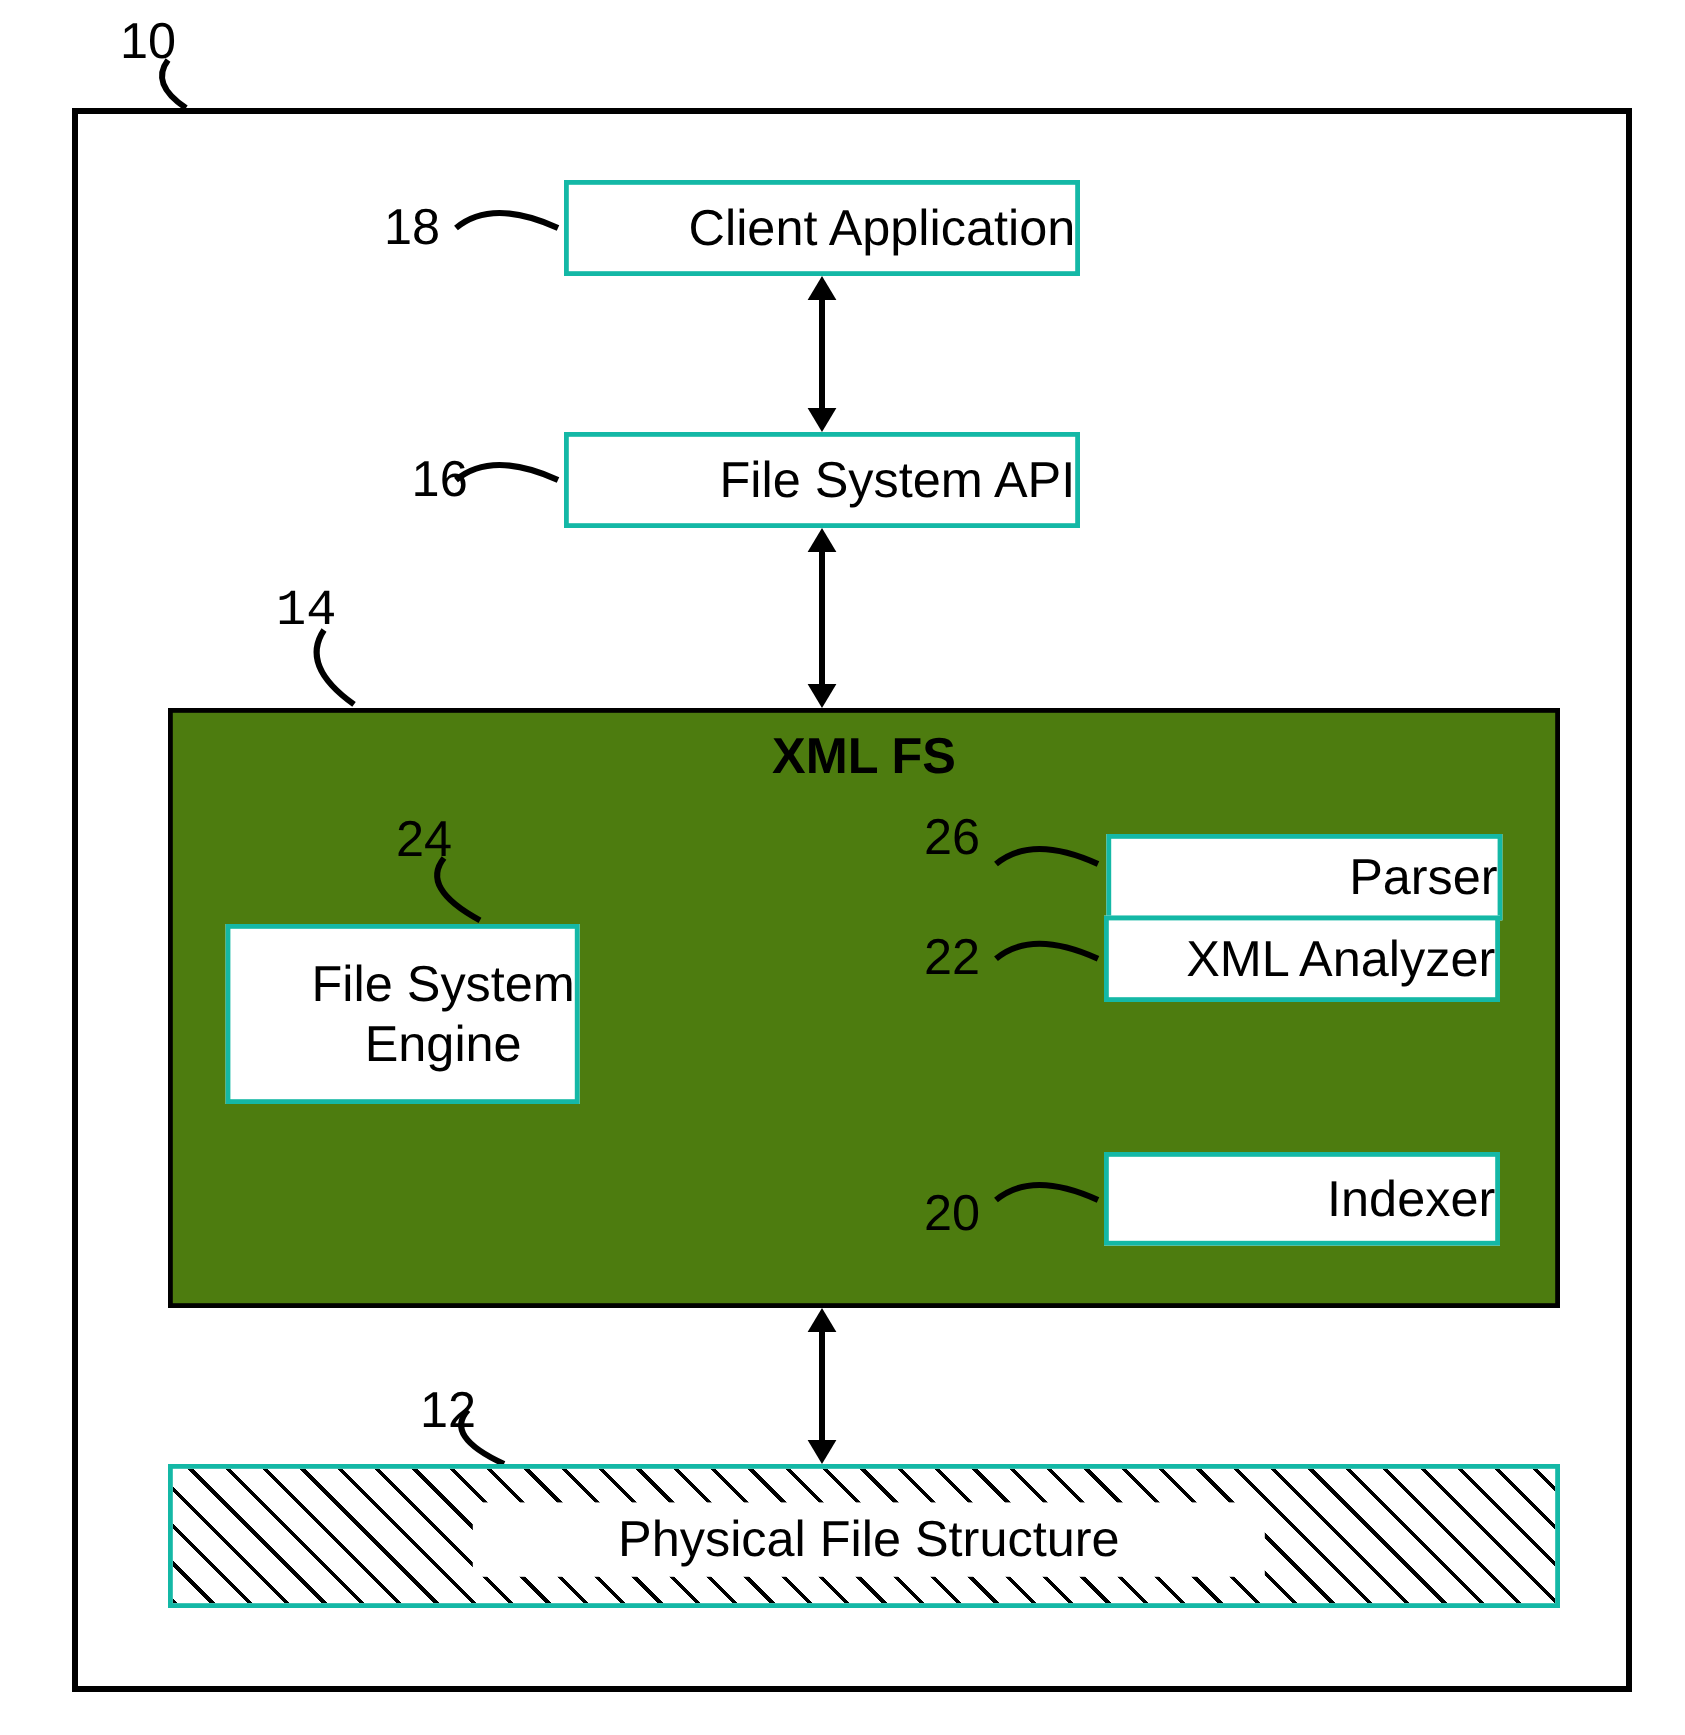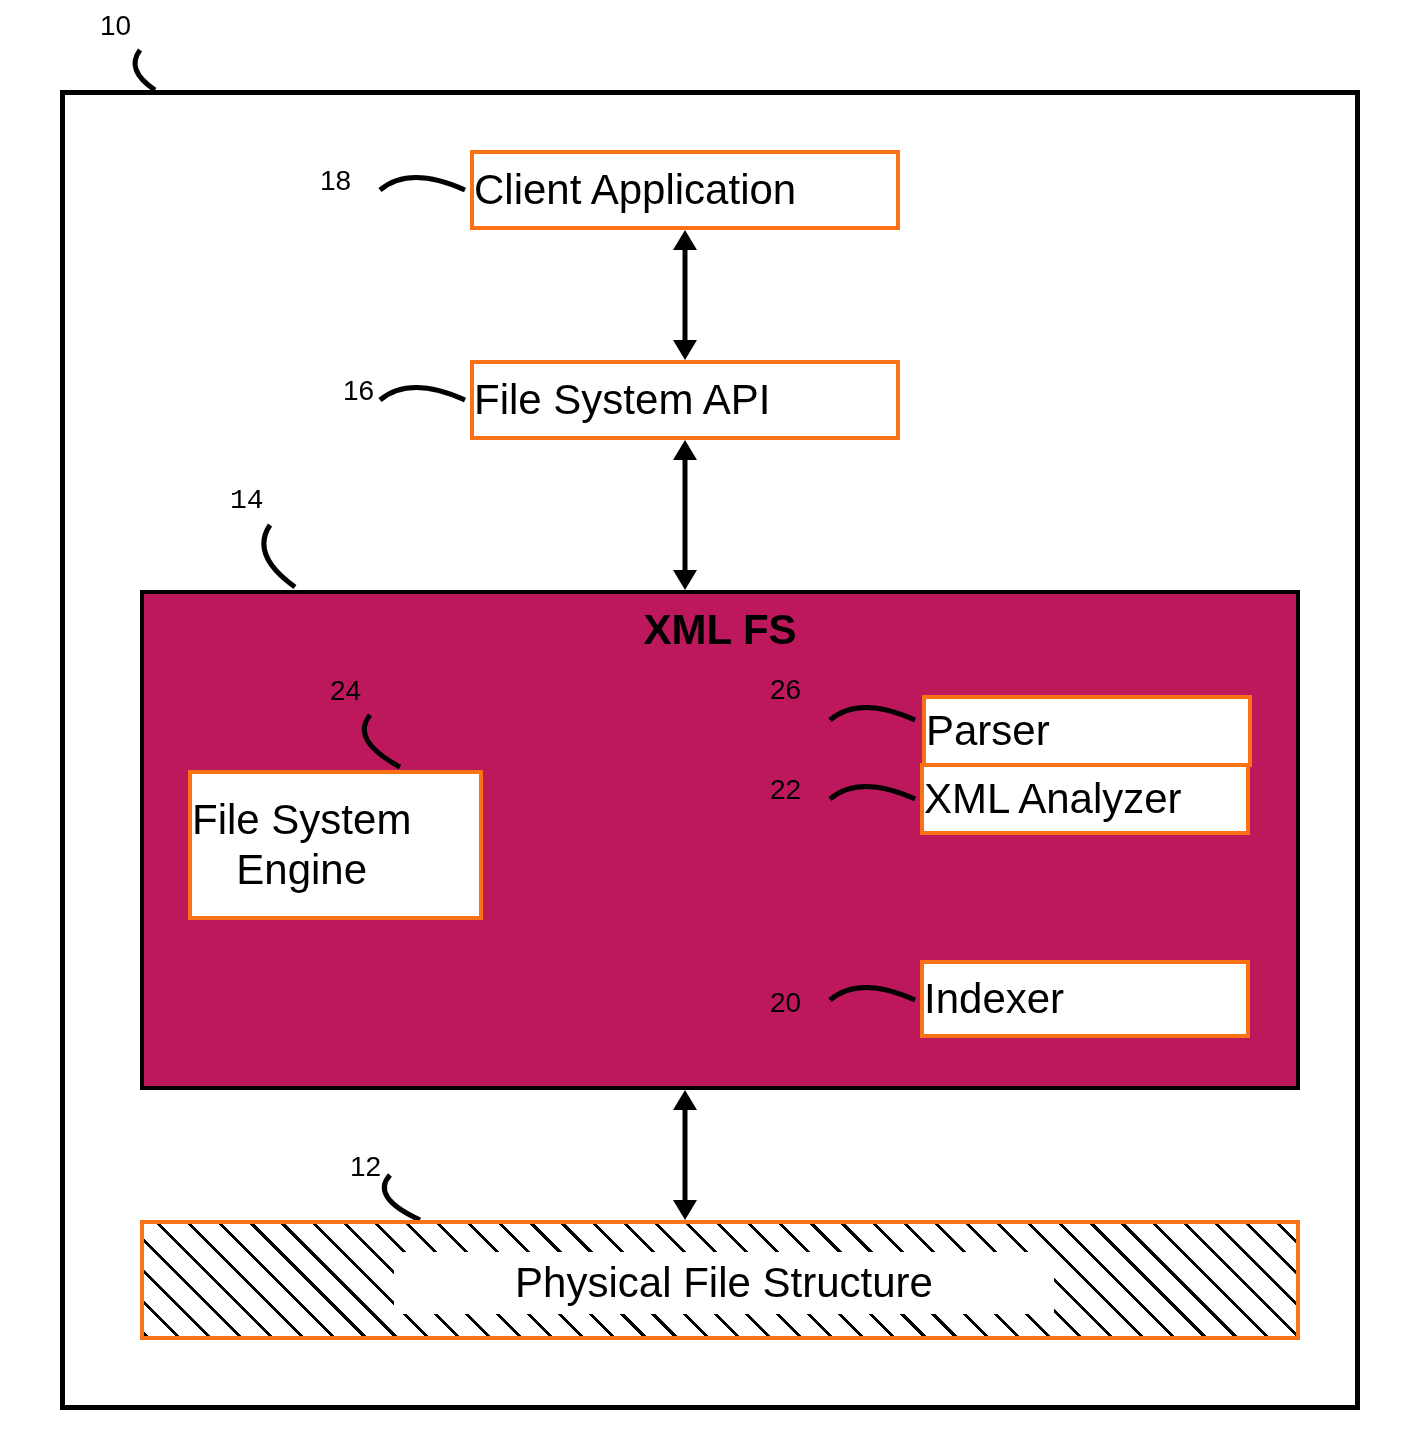--- a/index.html
+++ b/index.html
@@ -13,38 +13,38 @@
     .outer-frame {
       position: absolute;
       left: 60px;
       top: 90px;
       width: 1300px;
       height: 1320px;
       border: 5px solid black;
     }
     .label {
       position: absolute;
-      font-size: 28px;
+      font-size: 42px;
       font-weight: normal;
     }
     .box {
       position: absolute;
-      border: 4px solid #f97316;
+      border: 4px solid #14b8a6;
       background: white;
       display: flex;
       align-items: center;
-      justify-content: flex-start;
+      justify-content: flex-end;
       font-size: 42px;
       text-align: center;
       line-height: 1.2;
     }
     .xml-fs-box {
       position: absolute;
       border: 4px solid black;
-      background: #be185d;
+      background: #4d7c0f;
     }
     .xml-fs-title {
       position: absolute;
       font-size: 42px;
       font-weight: bold;
       width: 100%;
       text-align: center;
     }
     .arrow-svg {
       position: absolute;

